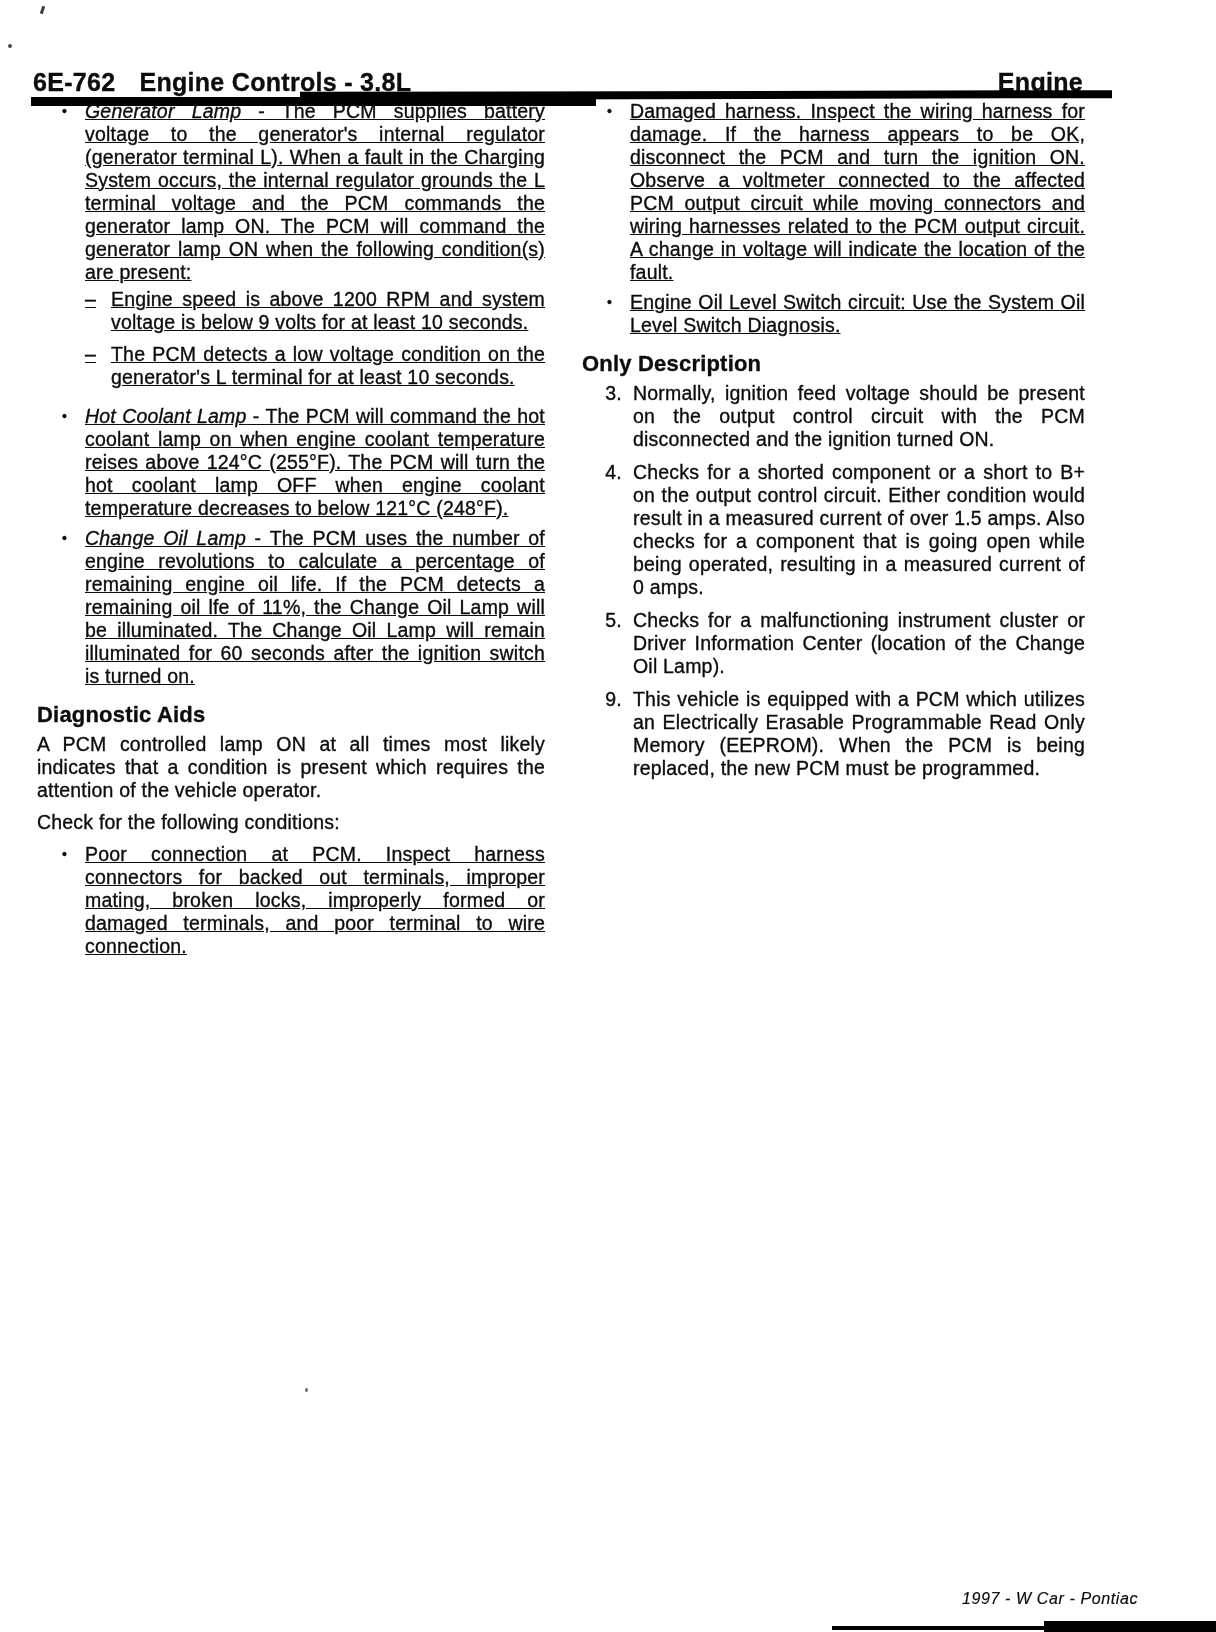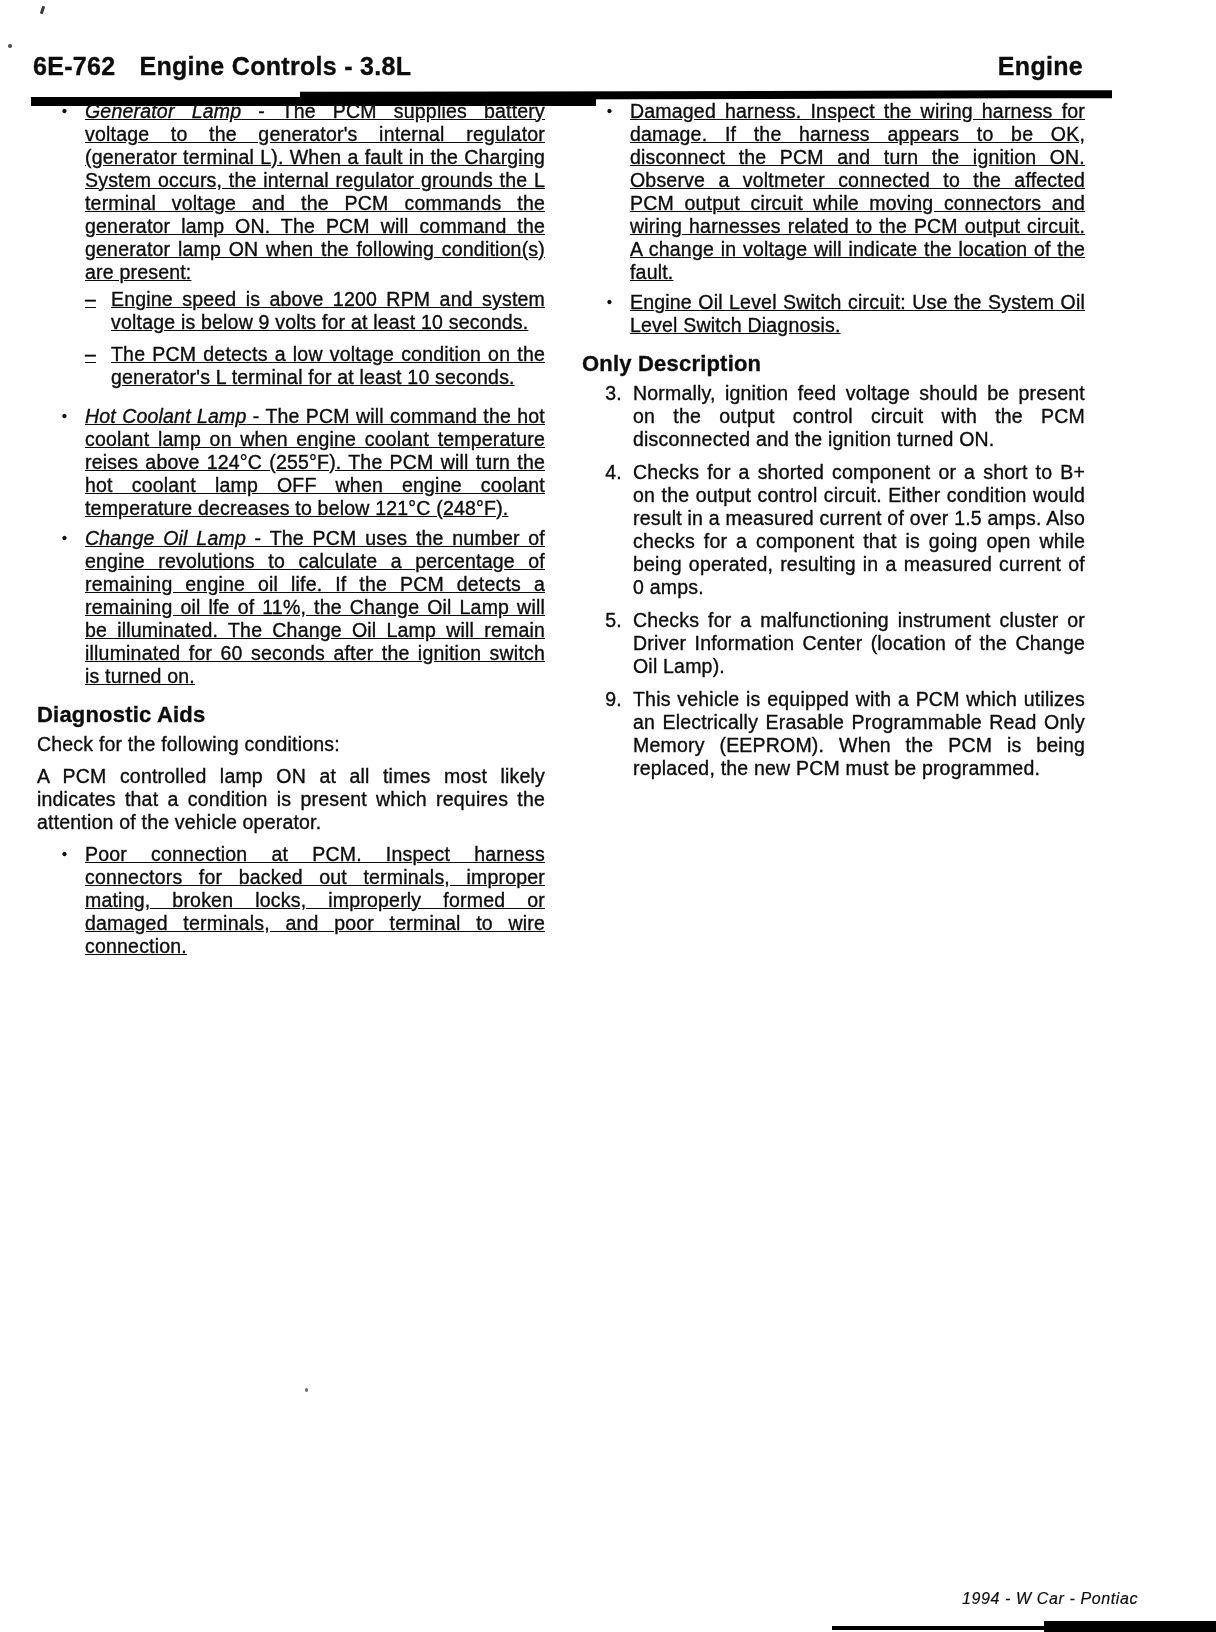--- a/index.html
+++ b/index.html
@@ -1,20 +1,20 @@
 <!DOCTYPE html>
 <html><head>
 <meta charset="utf-8">
 <style>
   html,body{margin:0;padding:0;background:#fff;}
   .page{position:relative;width:1216px;height:1632px;background:#ffffff;overflow:hidden;
         font-family:"Liberation Sans",sans-serif;color:#0d0d0d;
         -webkit-text-stroke:0.35px #0d0d0d;}
   
-  .hdr{position:absolute;left:33px;top:52px;width:1050px;display:flex;
+  .hdr{position:absolute;left:33px;top:68px;width:1050px;display:flex;
        justify-content:space-between;align-items:baseline;font-weight:bold;
        font-size:25px;letter-spacing:0.3px;}
   .hdr-left{display:flex;gap:24px;}
   .rule-a{position:absolute;left:31px;top:97px;width:565px;height:9px;background:#000;}
   .rule-b{position:absolute;left:300px;top:91px;width:812px;height:8px;background:#000;transform:rotate(-0.12deg);}
   
   .cols{position:absolute;left:37px;top:100px;width:1048px;display:flex;gap:37px;
         font-size:19.5px;line-height:23px;letter-spacing:0.2px;text-align:justify;}
   .col-left{width:508px;flex:none;}
   .col-right{width:503px;flex:none;}
@@ -88,22 +88,22 @@
         </li>
         <li>
           <span class="bmark">•</span>
           <div class="btext">
             <span class="lead">Change Oil Lamp</span><span> - The PCM uses the number of engine revolutions to calculate a percentage of remaining engine oil life. If the PCM detects a remaining oil lfe of 11%, the Change Oil Lamp will be illuminated. The Change Oil Lamp will remain illuminated for 60 seconds after the ignition switch is turned on.</span>
           </div>
         </li>
       </ul>
 
       <h2 class="sect">Diagnostic Aids</h2>
+      <p>A PCM controlled lamp ON at all times most likely indicates that a condition is present which requires the attention of the vehicle operator.</p>
       <p>Check for the following conditions:</p>
-      <p>A PCM controlled lamp ON at all times most likely indicates that a condition is present which requires the attention of the vehicle operator.</p>
       <ul class="blist">
         <li>
           <span class="bmark">•</span>
           <div class="btext">Poor connection at PCM. Inspect harness connectors for backed out terminals, improper mating, broken locks, improperly formed or damaged terminals, and poor terminal to wire connection.</div>
         </li>
       </ul>
     </div>
 
     <div class="col-right">
       <ul class="blist">
@@ -134,21 +134,21 @@
         </li>
         <li>
           <span class="snum">9.</span>
           <span class="stext">This vehicle is equipped with a PCM which utilizes an Electrically Erasable Programmable Read Only Memory (EEPROM). When the PCM is being replaced, the new PCM must be programmed.</span>
         </li>
       </ol>
     </div>
 
   </div>
 
-  <div class="footer">1994 - W Car - Pontiac</div>
+  <div class="footer">1997 - W Car - Pontiac</div>
 
   <div class="bbar-thin"></div>
   <div class="bbar-thick"></div>
   <div class="art-tick"></div>
   <div class="art-dot1"></div>
   <div class="art-dot2"></div>
 
 </div>
 
 </body></html>

